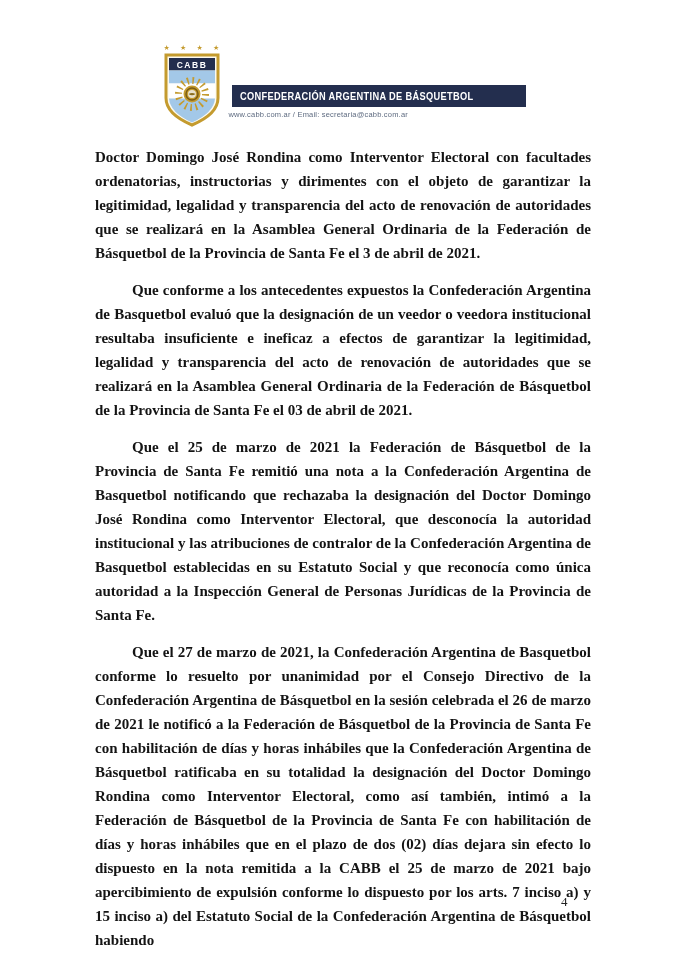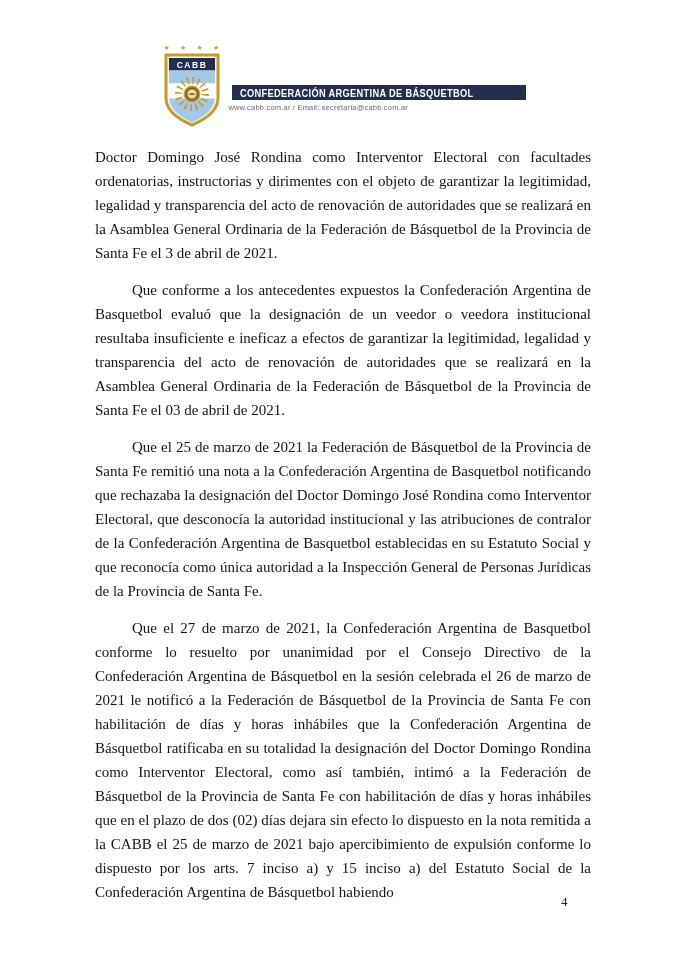--- a/index.html
+++ b/index.html
@@ -36,21 +36,21 @@
   .sun-rays{fill:none;stroke:var(--gold);stroke-width:7;stroke-dasharray:1.6,3.7;}
   .sun-ring{fill:none;stroke:#7a5c15;stroke-width:1.5;}
   .cabb-text{
     fill:#ffffff;
     font-family:"Liberation Sans", sans-serif;
     font-size:8.5px;font-weight:bold;letter-spacing:1.5px;
   }
   .banner-col{margin-top:41px;margin-left:1px;}
   .banner-bar{
     display:flex;align-items:center;
-    height:15px;
+    height:22px;
     background:var(--navy);
     padding:0 8px;
     margin-left:8px;
   }
   .banner-bar span{
     color:#ffffff;
     font-family:"Liberation Sans", sans-serif;
     font-size:11px;font-weight:bold;letter-spacing:0.4px;
     white-space:nowrap;
     display:inline-block;
@@ -62,21 +62,21 @@
     font-size:7.5px;font-weight:normal;
     color:#5e6b80;
     margin:3px 0 0 4px;letter-spacing:0.2px;
   }
   
   .doc-body{
     position:absolute;top:145px;left:95px;width:496px;
     font-size:15px;line-height:24px;
     text-align:justify;
   }
-  .doc-body p{margin:0 0 13px 0;}
+  .doc-body p{margin:0 0 13px 0;font-weight:bold;}
   .doc-body p.indent{text-indent:37px;}
   
   .page-number{
     position:absolute;top:894px;left:561px;
     font-size:13px;color:#222;
   }
 </style>
 </head>
 <body>
 

